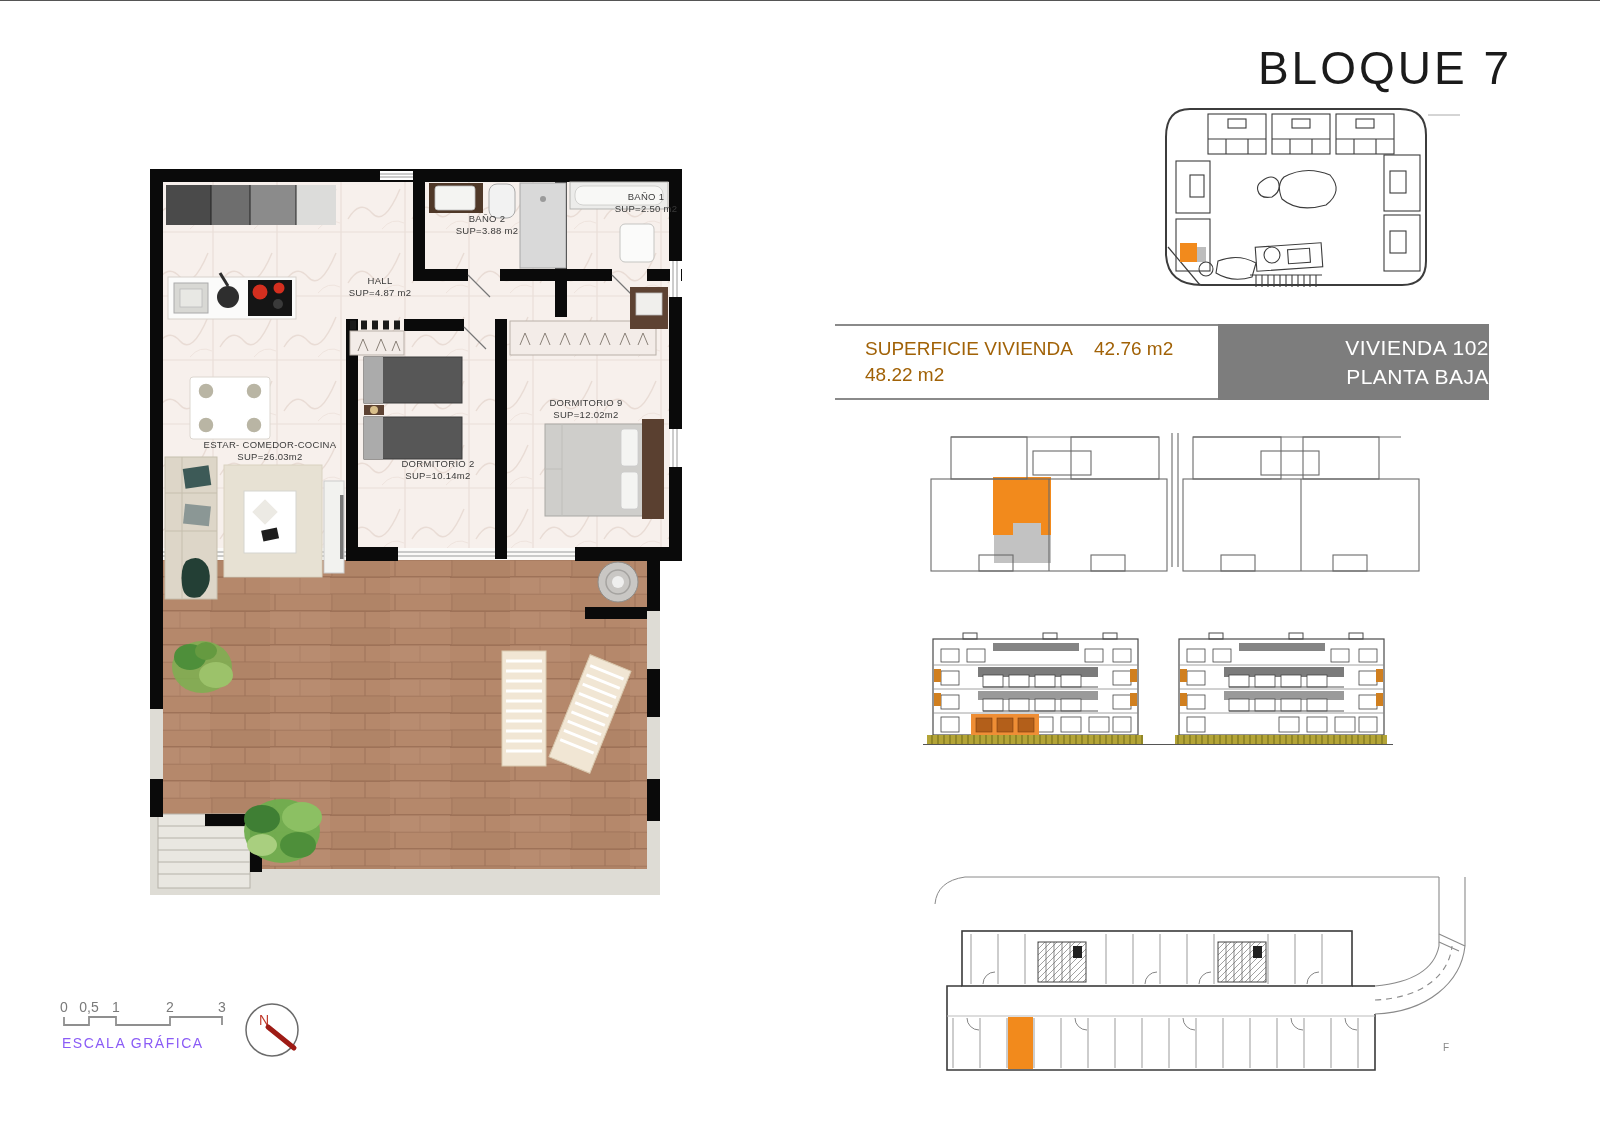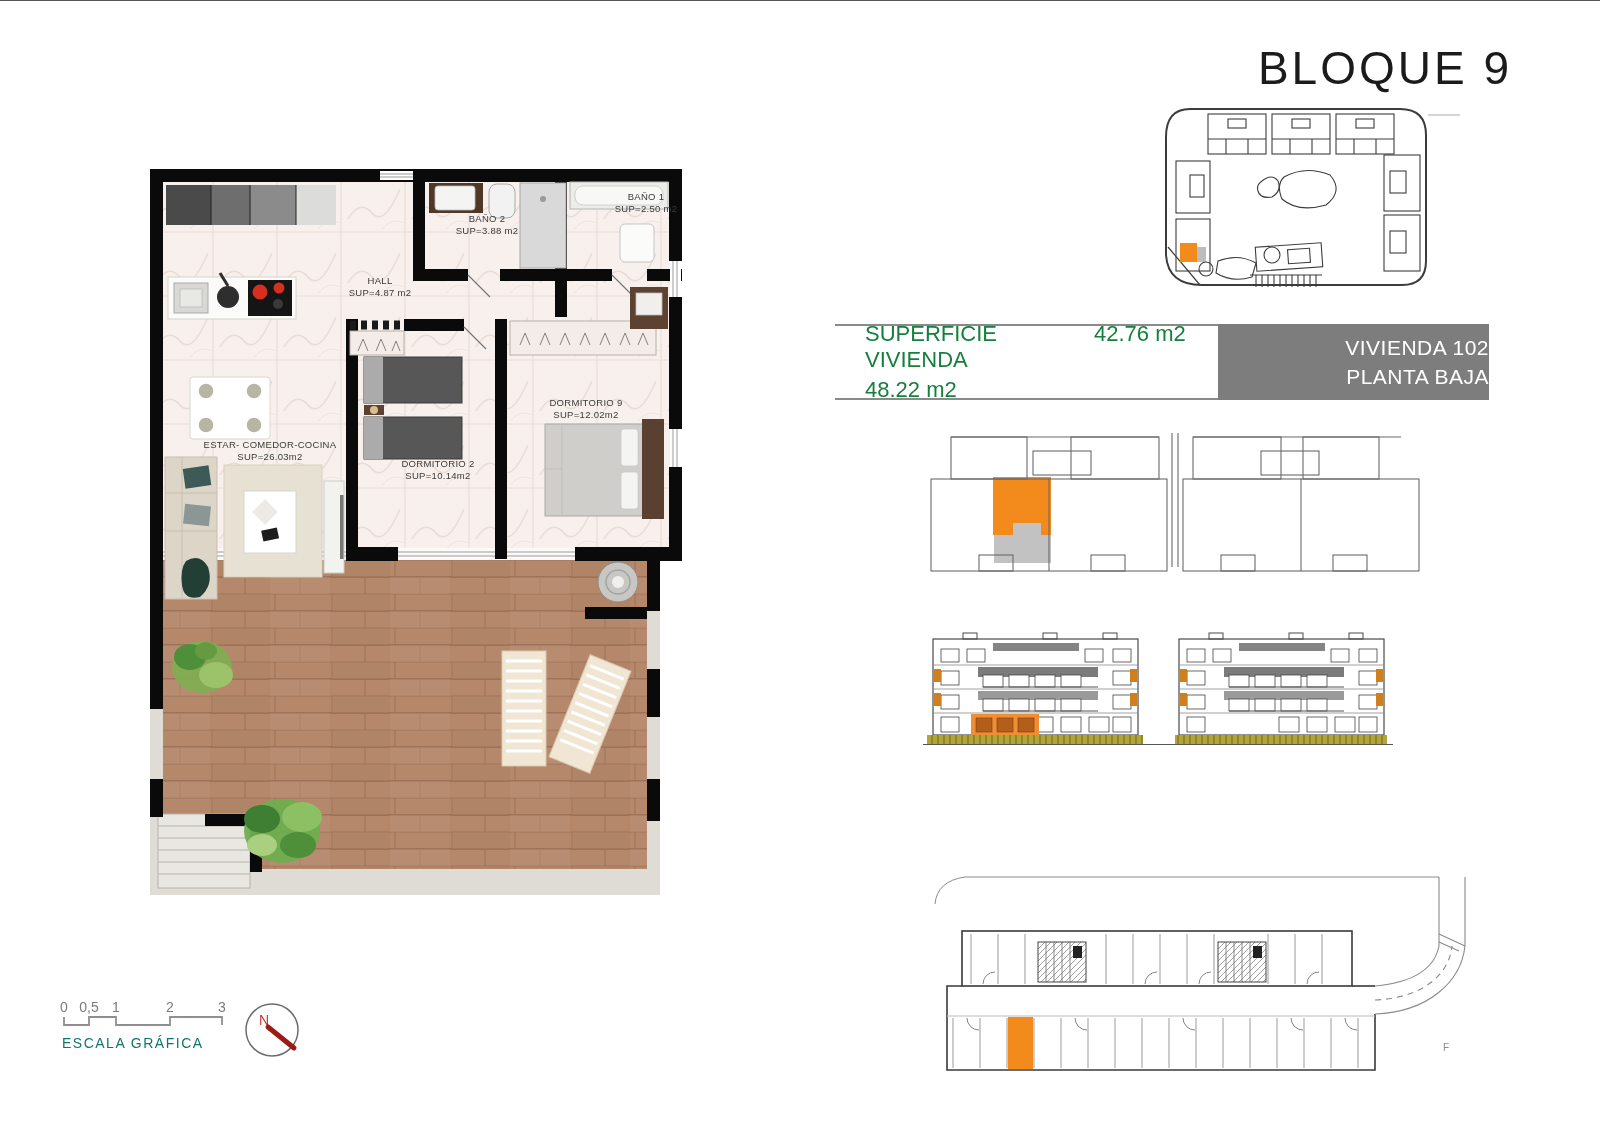--- a/index.html
+++ b/index.html
@@ -8,38 +8,38 @@
   .abs{position:absolute;}
   
   #title{right:88px;top:40px;font-size:46px;letter-spacing:3px;color:#1b1b1b;font-weight:400;}
   
   .room-label{width:170px;text-align:center;font-size:9.5px;line-height:11.5px;color:#3a3a3a;
               letter-spacing:.3px;white-space:nowrap;font-family:"Liberation Sans",sans-serif;}
   
   #summary{left:835px;top:323px;width:654px;height:76px;display:flex;}
   #summary .left{width:383px;height:100%;border-top:2px solid #8a8a8a;border-bottom:2px solid #8a8a8a;
                  box-sizing:border-box;display:flex;flex-direction:column;justify-content:center;gap:4px;}
-  .srow{display:flex;padding:0 14px 0 30px;font-size:22px;color:#15803d;}
+  .srow{display:flex;padding:0 14px 0 30px;font-size:19px;color:#a16207;}
   .srow .lbl{flex:1;}
   .srow .val{width:110px;text-align:left;}
   #badge{width:271px;height:100%;background:#7d7d7d;color:#fff;display:flex;flex-direction:column;
          justify-content:center;align-items:flex-end;font-size:21px;line-height:29px;letter-spacing:.5px;}
   
   #scalewrap{left:60px;top:1000px;width:200px;}
-  #scalelabel{left:62px;top:1034px;font-size:14px;color:#0f766e;letter-spacing:1.5px;}
+  #scalelabel{left:62px;top:1034px;font-size:14px;color:#8b5cf6;letter-spacing:1.5px;}
   .tick{fill:#7a7a7a;font-size:14px;font-family:"Liberation Sans",sans-serif;}
   #pmark{left:1443px;top:1041px;font-size:10px;color:#8a8a8a;}
   svg text{font-family:"Liberation Sans",sans-serif;}
 </style>
 </head>
 <body>
 
 <div id="page">
 
-  <div class="abs" id="title">BLOQUE 9</div>
+  <div class="abs" id="title">BLOQUE 7</div>
 
   <div class="abs" style="left:150px;top:168px;width:532px;height:738px;">
     <svg width="532" height="738" viewBox="0 0 532 738">
       <defs>
         <pattern id="marble" width="64" height="64" patternUnits="userSpaceOnUse">
           <rect width="64" height="64" fill="#f7f0ec"></rect>
           <path d="M0,63H64 M63,0V64" stroke="#eadfd9" stroke-width="1.2"></path>
           <path d="M6,50 Q18,30 30,44 T58,20" stroke="#e9dcd5" stroke-width="1.4" fill="none"></path>
           <path d="M40,60 Q50,48 62,54" stroke="#efe4de" stroke-width="1" fill="none"></path>
         </pattern>

